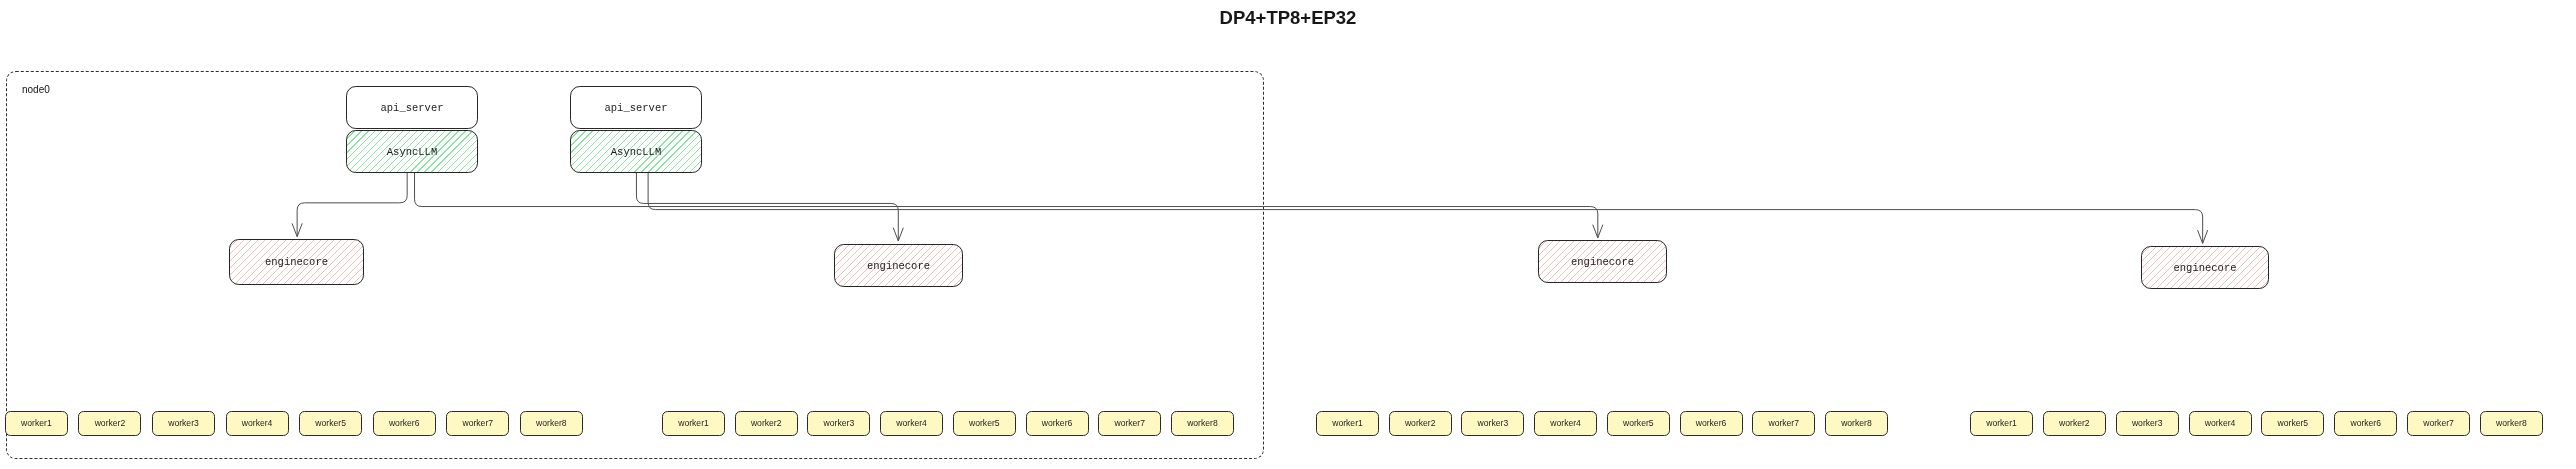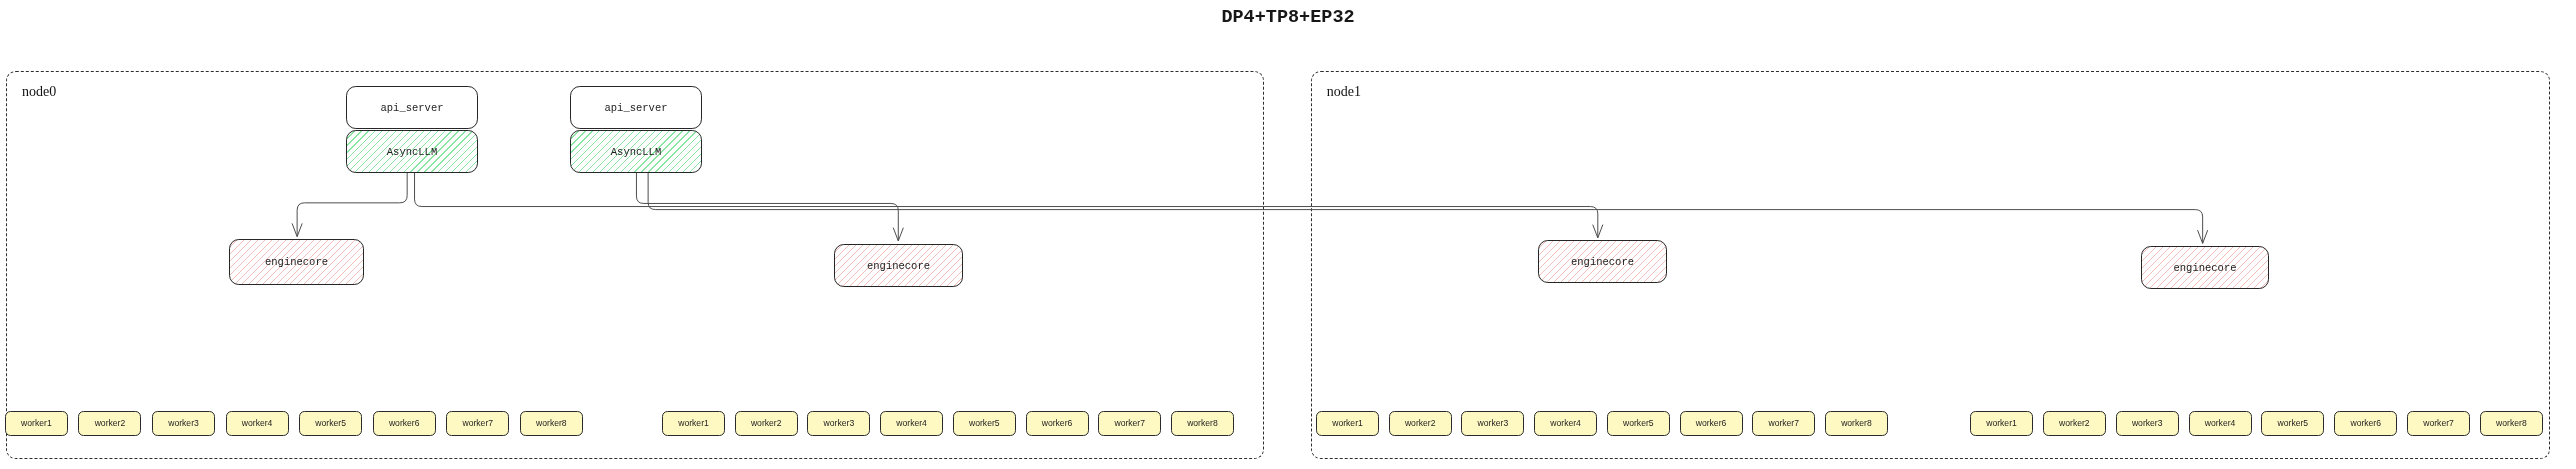--- a/index.html
+++ b/index.html
@@ -15,37 +15,37 @@
   #edges { position: absolute; left: 0; top: 0; width: 2576px; height: 469px; }
 
   .diagram-title {
     position: absolute;
     left: 0; right: 0; top: 7.4px;
     text-align: center;
     font-size: 18.5px;
     font-weight: 600;
     letter-spacing: 0px;
     color: #171717;
-    font-family: Liberation Mono, monospace;
+    font-family: Liberation Sans, sans-serif;
   }
 
   .cluster {
     position: absolute;
     top: 71px;
     height: 388px;
     border: 1.2px dashed #2e2e2e;
     border-radius: 9.8px;
     box-sizing: border-box;
     background: transparent;
   }
   .cluster-label {
     position: absolute;
     left: 14.8px; top: 12.3px;
-    font-family: Liberation Serif, serif;
-    font-size: 14px;
+    font-family: Liberation Sans, sans-serif;
+    font-size: 10px;
     color: #111;
   }
 
   .nbox {
     position: absolute;
     box-sizing: border-box;
     border: 1.5px solid #262626;
     border-radius: 9.8px;
     background: #ffffff;
     display: flex;
@@ -91,23 +91,20 @@
 </head>
 <body>
 
 <div id="canvas">
 
   <div class="diagram-title">DP4+TP8+EP32</div>
 
   <div class="cluster" style="left:6.2px; width:1258px;">
     <span class="cluster-label">node0</span>
   </div>
-  <div class="cluster" style="left:1311px; width:1239px;">
-    <span class="cluster-label">node1</span>
-  </div>
 
   <svg id="edges" viewBox="0 0 4188 763" fill="none" stroke="#4a4a4a" stroke-width="1.6" stroke-linecap="round">
 
     <g>
       <path d="M661,282 V318 Q661,330 649,330 H494 Q482,330 482,342 V384"></path>
       <path d="M474,364 L482,385 L490,364"></path>
     </g>
 
     <g>
       <path d="M673,282 V324 Q673,336 685,336 H2586 Q2598,336 2598,348 V386"></path>

